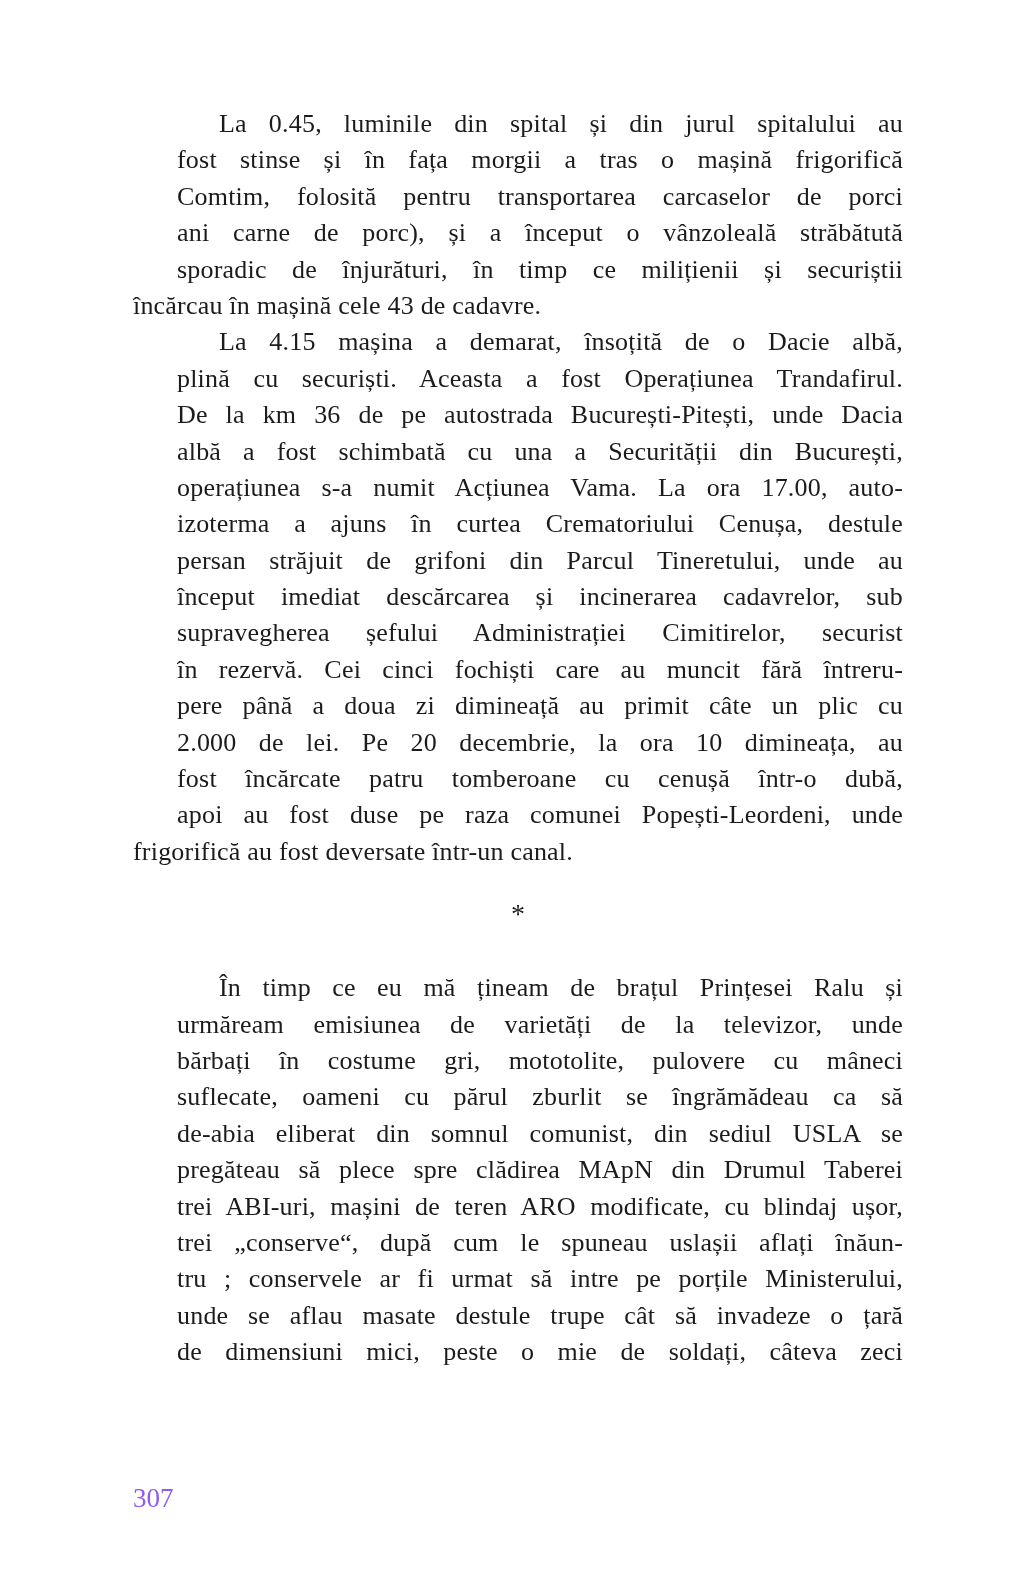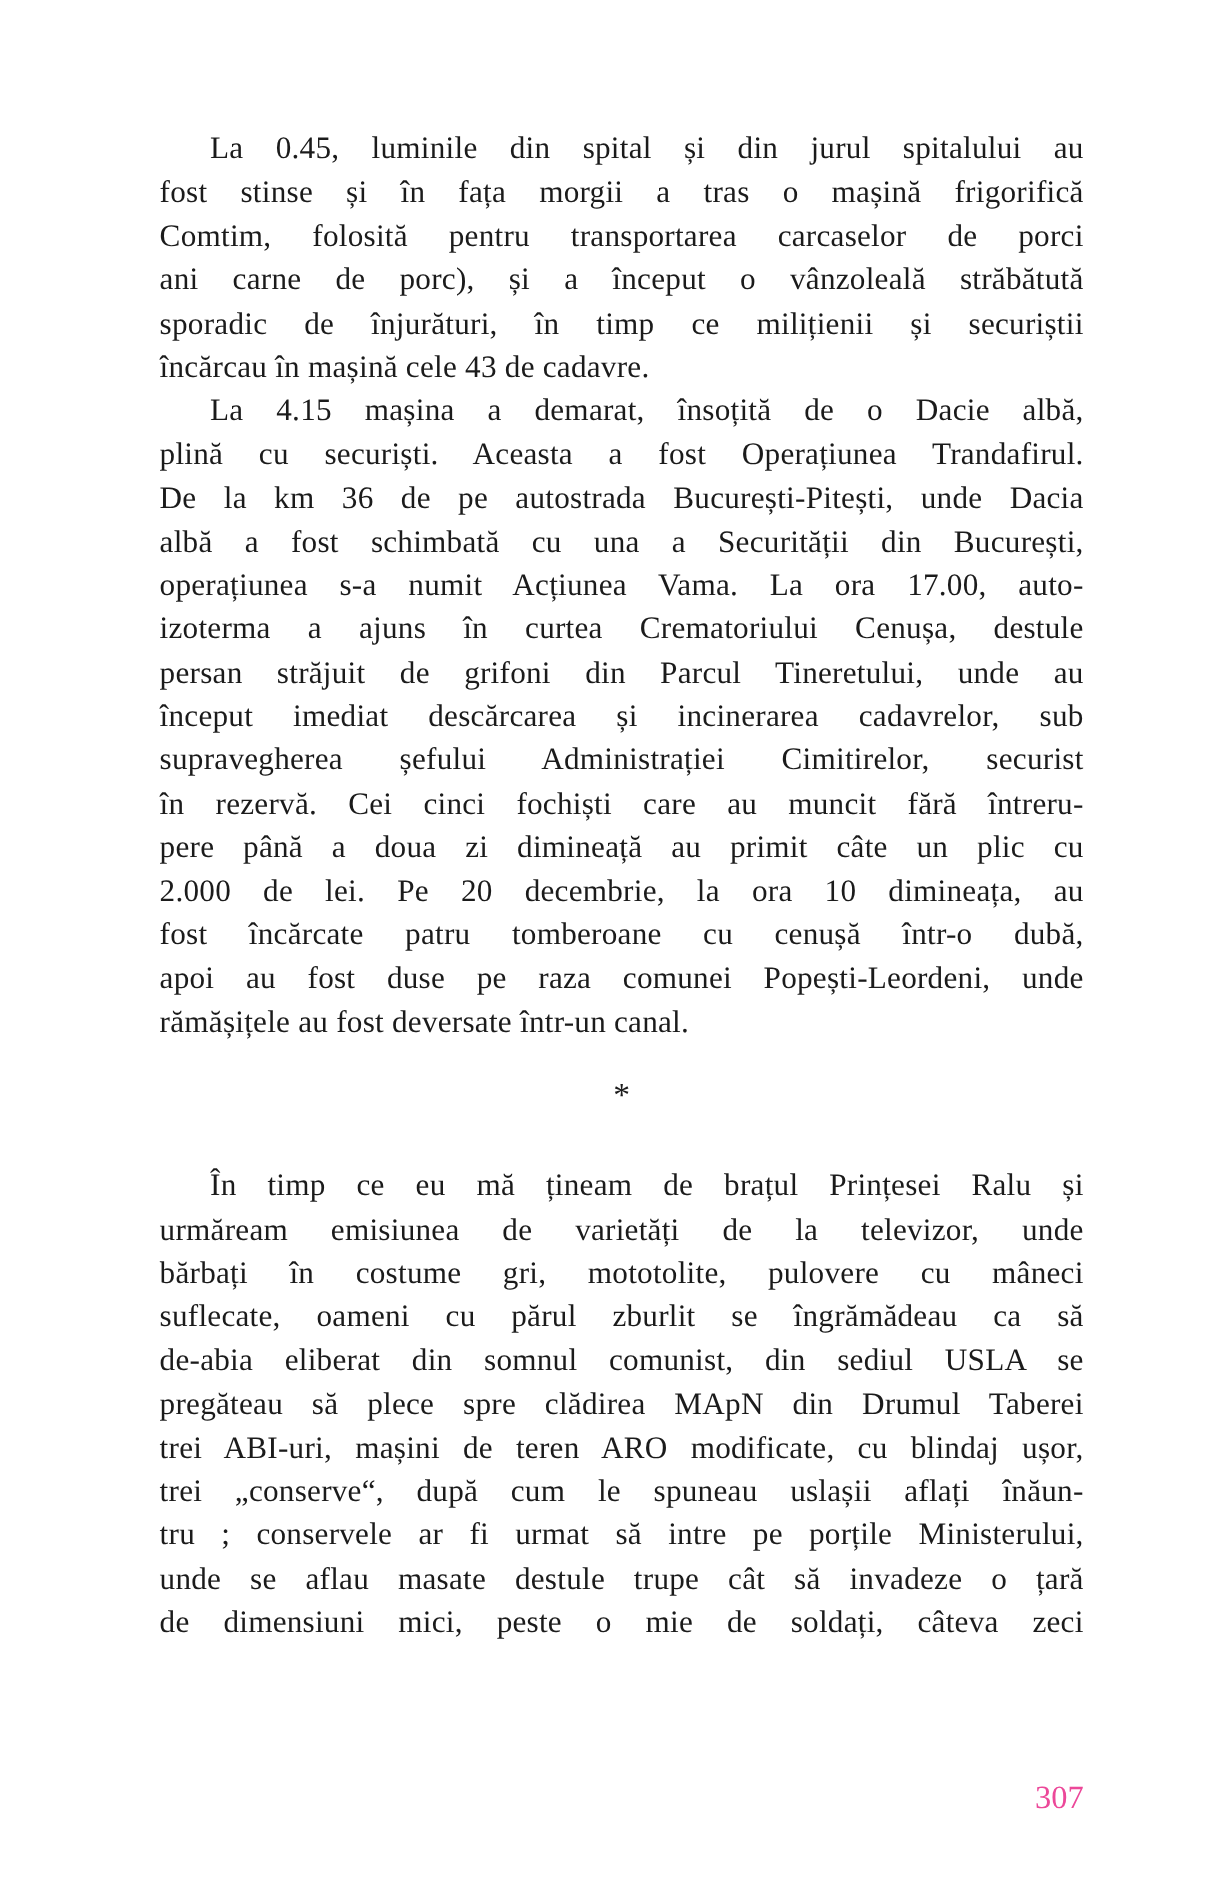--- a/index.html
+++ b/index.html
@@ -31,20 +31,21 @@
     font-size: 26px;
     text-align: justify;
     text-align-last: justify;
     overflow: hidden;
     white-space: nowrap;
     letter-spacing: 0.2px;
   }
   
   .line.justified {
     white-space: normal;
+    margin-left: 44px;
   }
   .line.lastline {
     text-align: right;
     text-align-last: left;
   }
   .line.indent {
     text-indent: 42px;
   }
   .separator {
     height: 48px;
@@ -53,24 +54,24 @@
     margin-bottom: 32px;
     text-align: center;
     font-size: 28px;
     color: #1b1b1b;
   }
   .page-number {
     position: absolute;
     left: 133px;
     top: 1480px;
     width: 770px;
-    text-align: right;
+    text-align: left;
     font-size: 27px;
     line-height: 36px;
-    color: #ec4899;
+    color: #8b5cf6;
   }
 </style>
 </head>
 <body>
 
 <div class="page">
   <div class="text-block">
       <div class="paragraph">
         <div class="line justified indent">La 0.45, luminile din spital și din jurul spitalului au</div>
         <div class="line justified">fost stinse și în fața morgii a tras o mașină frigorifică</div>
@@ -87,21 +88,21 @@
         <div class="line justified">operațiunea s-a numit Acțiunea Vama. La ora 17.00, auto-</div>
         <div class="line justified">izoterma a ajuns în curtea Crematoriului Cenușa, destule</div>
         <div class="line justified">persan străjuit de grifoni din Parcul Tineretului, unde au</div>
         <div class="line justified">început imediat descărcarea și incinerarea cadavrelor, sub</div>
         <div class="line justified">supravegherea șefului Administrației Cimitirelor, securist</div>
         <div class="line justified">în rezervă. Cei cinci fochiști care au muncit fără întreru-</div>
         <div class="line justified">pere până a doua zi dimineață au primit câte un plic cu</div>
         <div class="line justified">2.000 de lei. Pe 20 decembrie, la ora 10 dimineața, au</div>
         <div class="line justified">fost încărcate patru tomberoane cu cenușă într-o dubă,</div>
         <div class="line justified">apoi au fost duse pe raza comunei Popești-Leordeni, unde</div>
-        <div class="line lastline">rămășițele au fost deversate într-un canal.</div>
+        <div class="line lastline">frigorifică au fost deversate într-un canal.</div>
       </div>
       <div class="separator">*</div>
       <div class="paragraph">
         <div class="line justified indent">În timp ce eu mă țineam de brațul Prințesei Ralu și</div>
         <div class="line justified">urmăream emisiunea de varietăți de la televizor, unde</div>
         <div class="line justified">bărbați în costume gri, mototolite, pulovere cu mâneci</div>
         <div class="line justified">suflecate, oameni cu părul zburlit se îngrămădeau ca să</div>
         <div class="line justified">de-abia eliberat din somnul comunist, din sediul USLA se</div>
         <div class="line justified">pregăteau să plece spre clădirea MApN din Drumul Taberei</div>
         <div class="line justified">trei ABI-uri, mașini de teren ARO modificate, cu blindaj ușor,</div>

